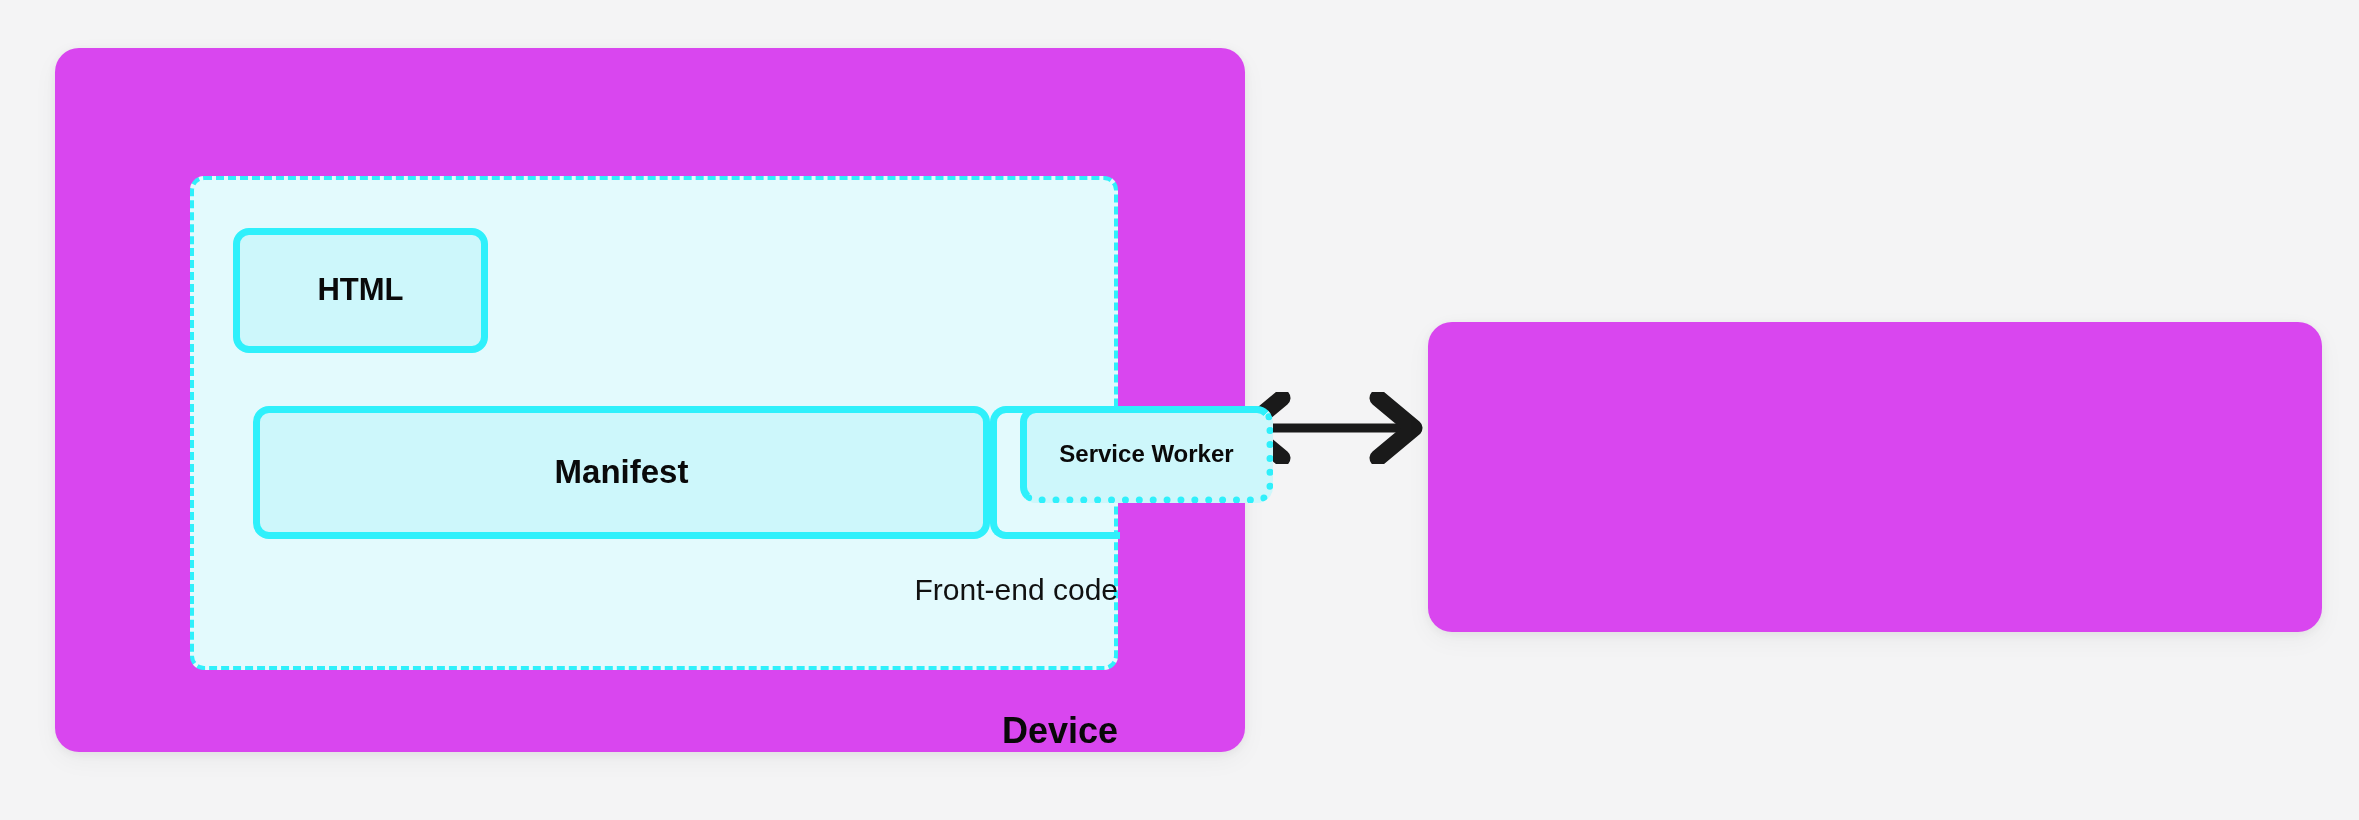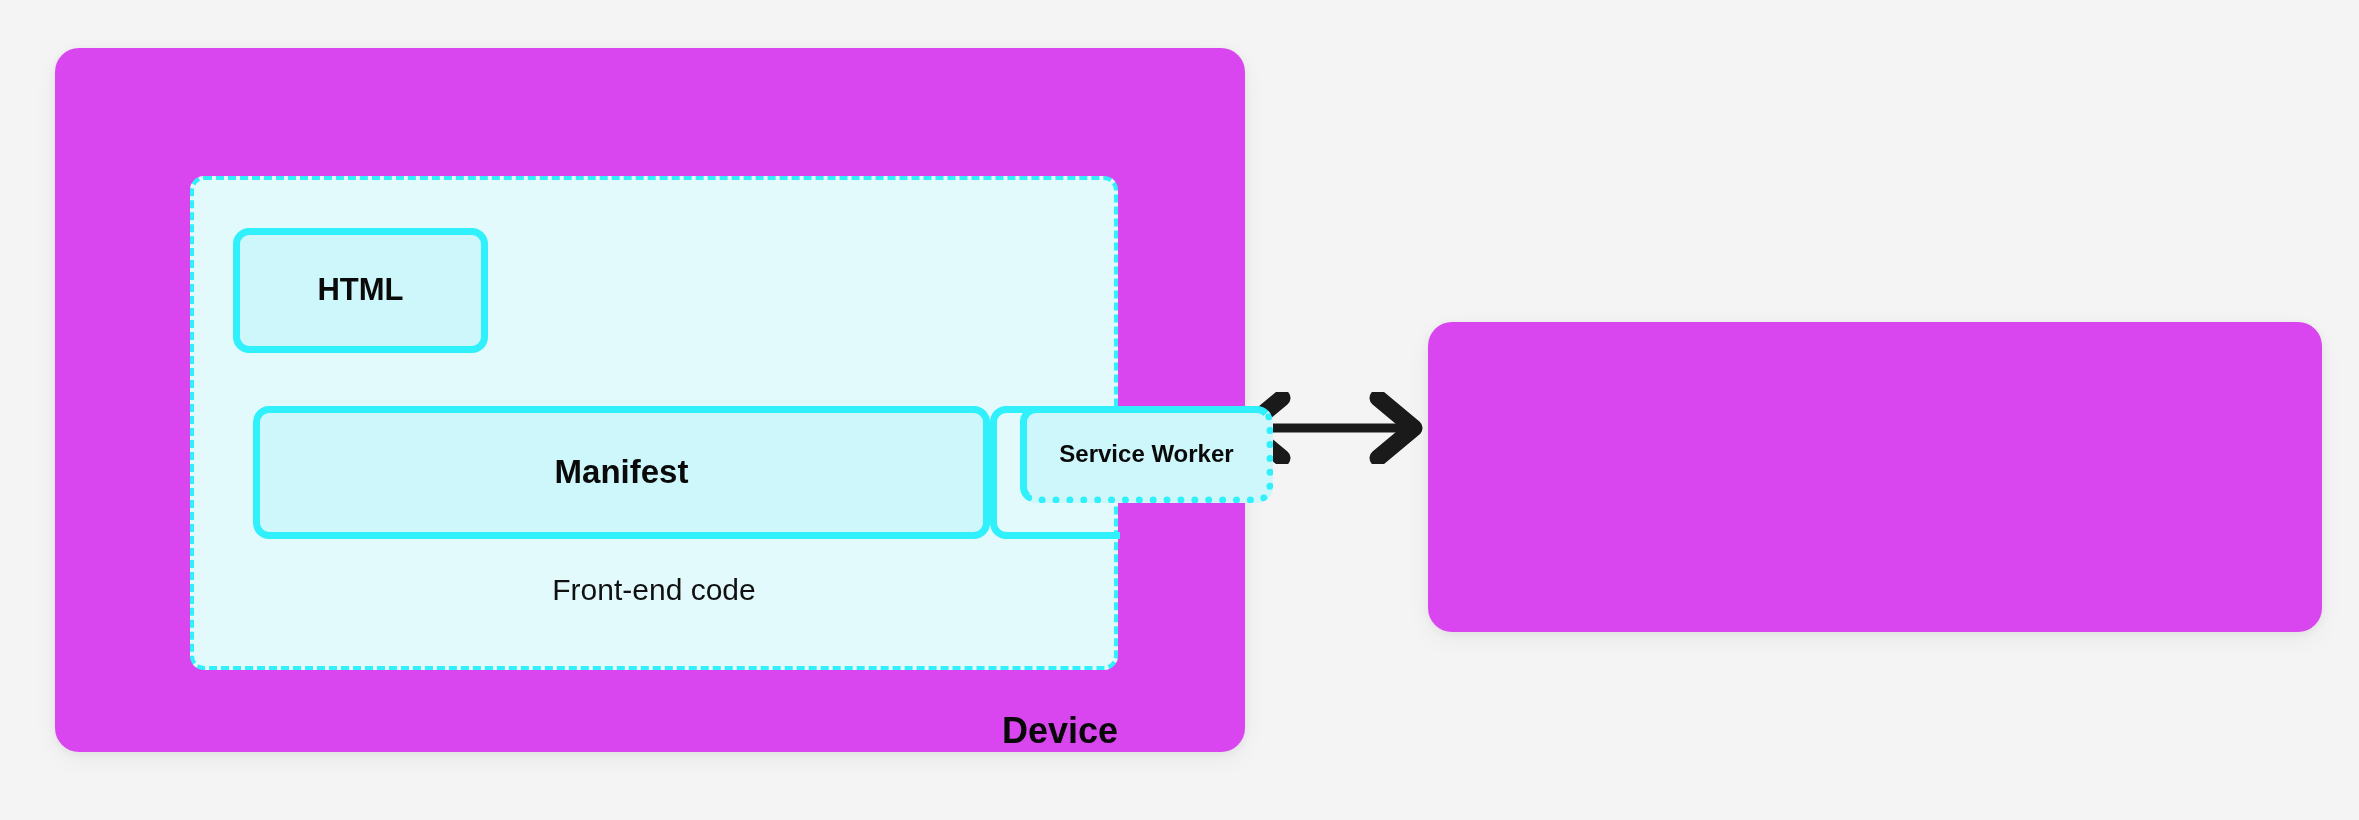--- a/index.html
+++ b/index.html
@@ -84,21 +84,21 @@
   }
 
   
   .group-caption {
     position: absolute;
     text-align: center;
     font-size: 30px;
     color: #111111;
     white-space: nowrap;
   }
-  #frontend-caption { left: 135px;  top: 525px; width: 928px; font-weight: normal; }
+  #frontend-caption { left: 135px;  top: 525px; width: 928px; font-weight: normal; text-align: right; }
   .card-caption {
     position: absolute;
     text-align: right;
     font-weight: bold;
     font-size: 36px;
     color: #080808;
     white-space: nowrap;
   }
   #device-caption { left: 135px;  top: 662px; width: 928px; }
 

